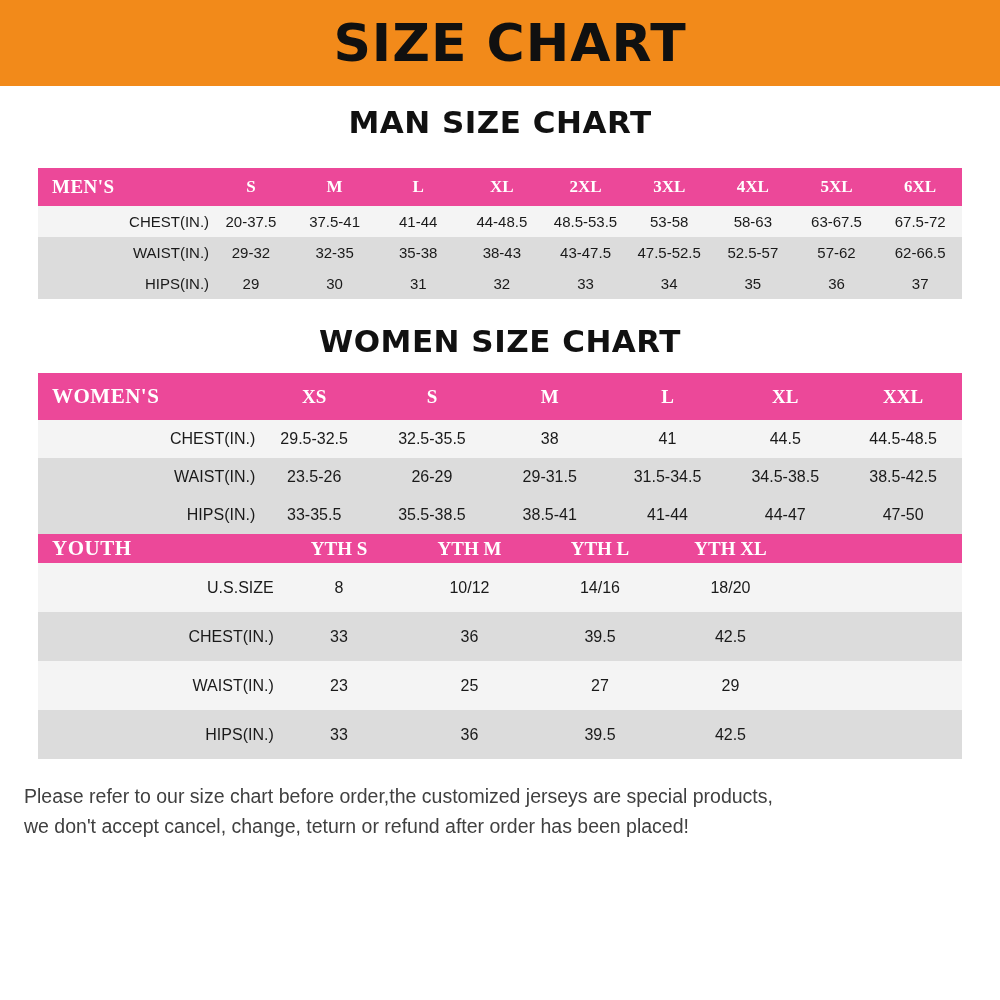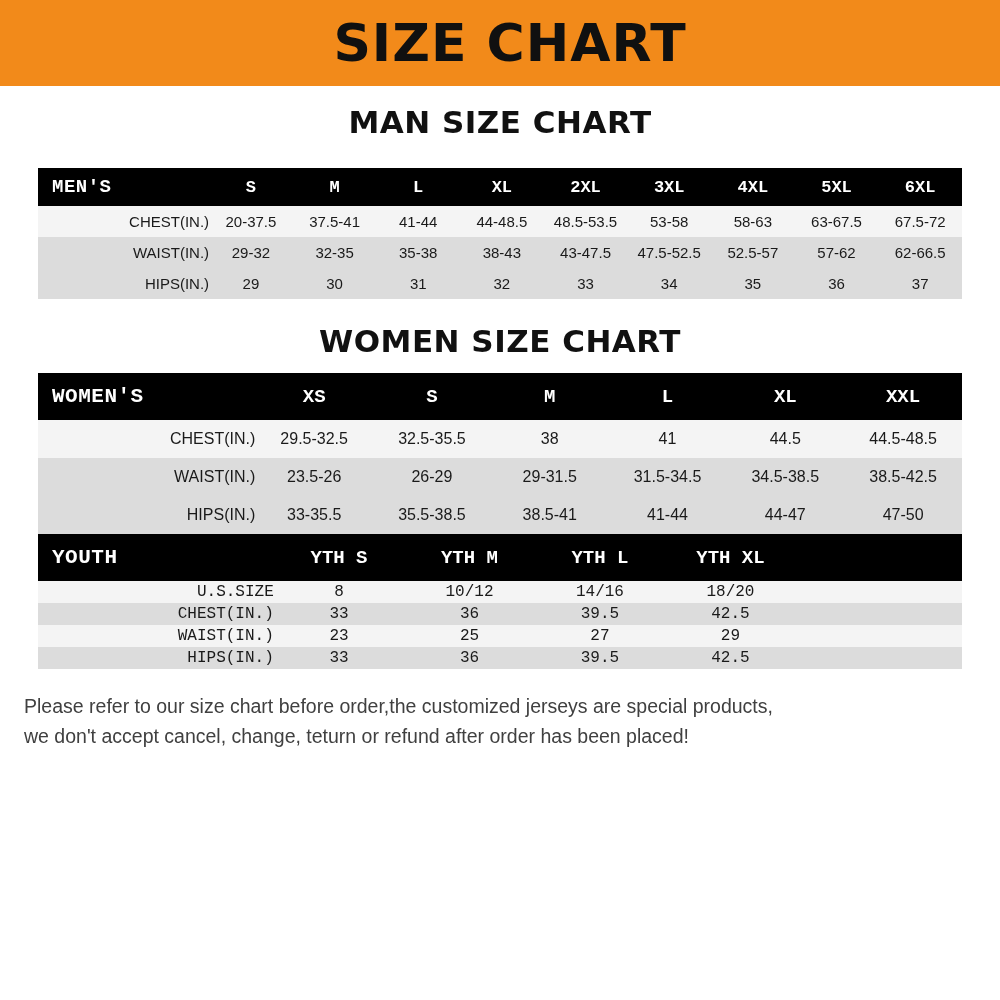--- a/index.html
+++ b/index.html
@@ -61,24 +61,24 @@
     width: 100%;
     border-collapse: collapse;
     table-layout: fixed;
   }
   table.size th, table.size td {
     padding: 0;
     margin: 0;
   }
   
   .hdr-row th {
-    background: #000000;
+    background: #ec4899;
     color: #ffffff;
     height: 38px;
-    font-family: Liberation Mono, monospace;
+    font-family: Liberation Serif, serif;
     font-weight: 700;
     font-size: 17px;
     text-align: center;
     vertical-align: middle;
   }
   .hdr-row th.first {
     text-align: left;
     padding-left: 14px;
     font-size: 19px;
     letter-spacing: 0.5px;
@@ -97,22 +97,22 @@
     font-size: 15px;
     padding-left: 0;
   }
   tbody tr.alt-a td { background: #f4f4f4; }
   tbody tr.alt-b td { background: #dcdcdc; }
 
   
   .t-women tbody tr td { height: 38px; font-size: 16px; }
   .t-women .hdr-row th { height: 47px; font-size: 19px; }
   .t-women .hdr-row th.first { font-size: 21px; }
-  .t-youth tbody tr td { height: 22px; font-size: 16px; font-family: Liberation Mono, monospace; }
-  .t-youth .hdr-row th { height: 47px; font-size: 19px; }
+  .t-youth tbody tr td { height: 49px; font-size: 16px; }
+  .t-youth .hdr-row th { height: 29px; font-size: 19px; }
   .t-youth .hdr-row th.first { font-size: 21px; }
 
   
   .note {
     margin-top: 22px;
     padding: 0 24px;
     text-align: left;
     color: #404040;
     font-family: Liberation Sans, sans-serif;
     font-size: 19.5px;

